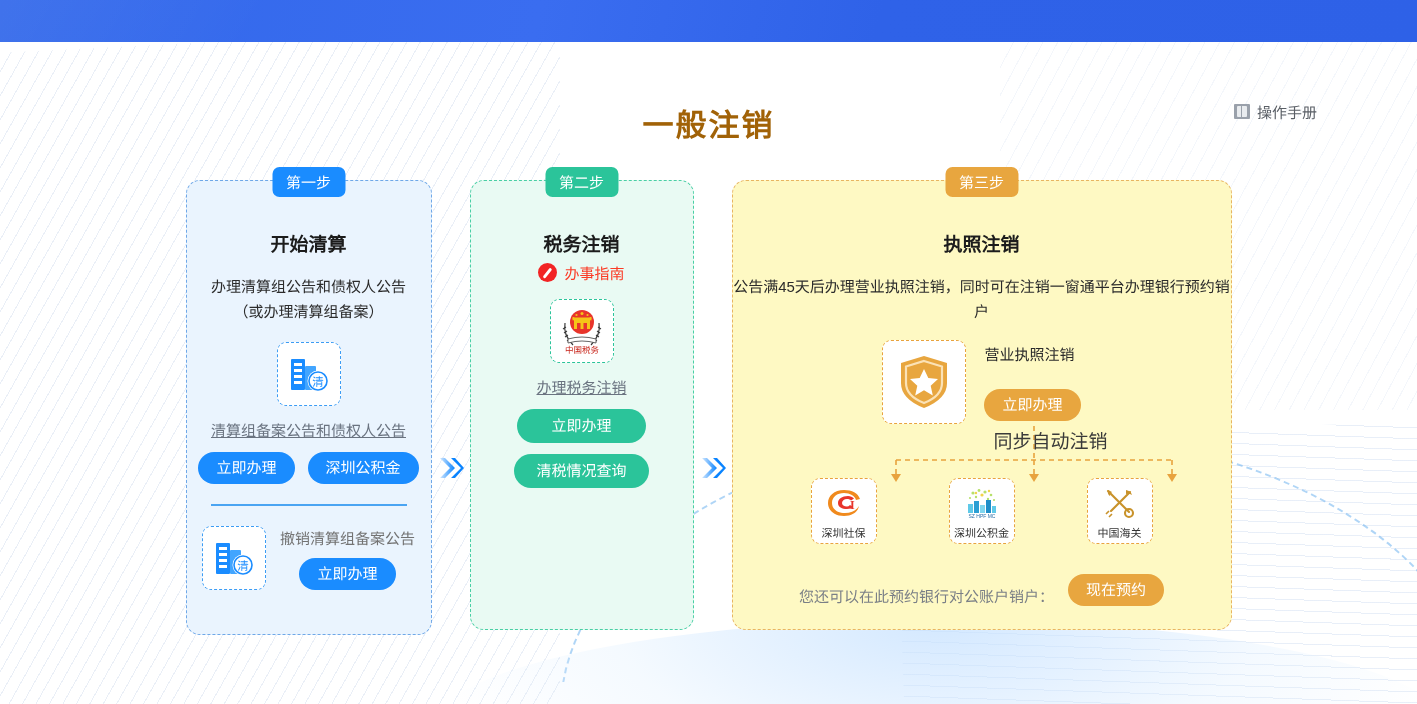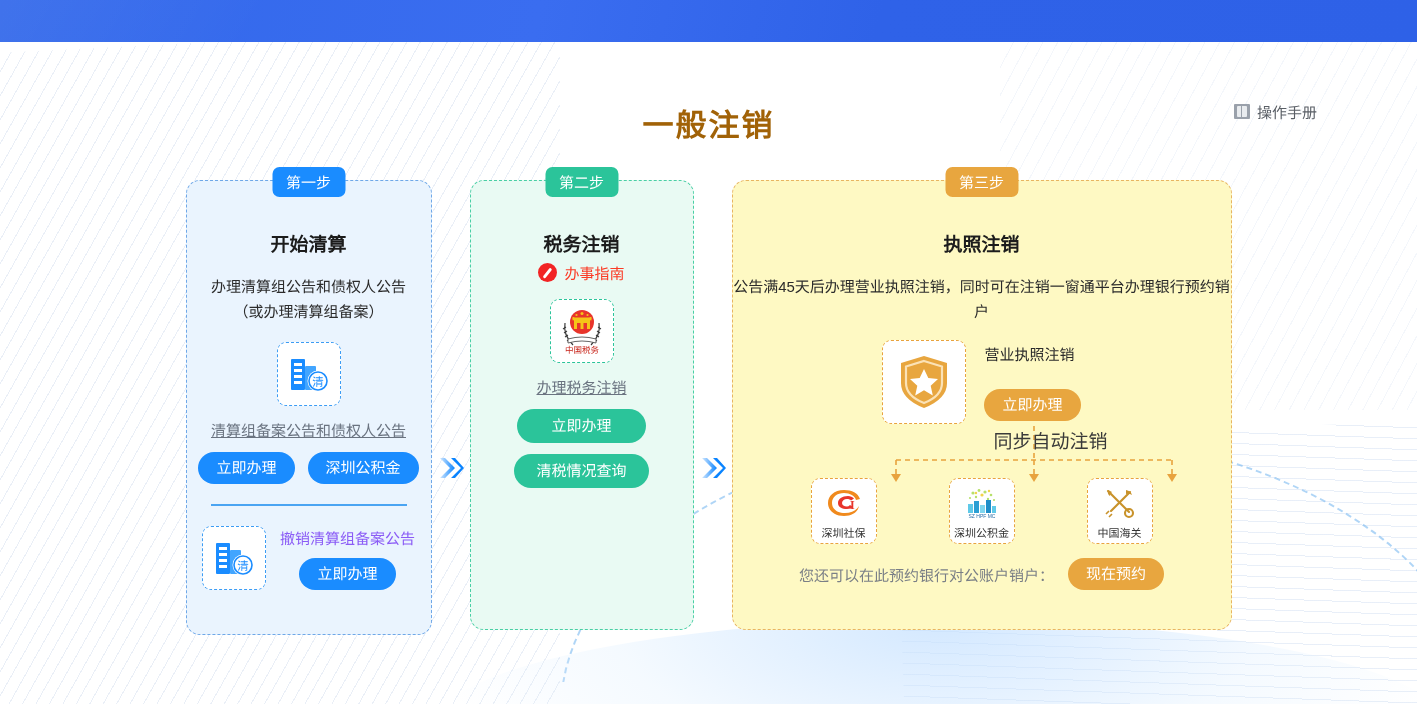--- a/index.html
+++ b/index.html
@@ -156,21 +156,21 @@
   }
   .btn-blue { background: #1a8cff; }
   .divider {
     height: 2px; background: #4aa4f2; margin: 20px 24px 0;
   }
   .sub-row {
     display: flex; align-items: center; justify-content: center;
     gap: 14px; margin-top: 20px;
   }
   .sub-right { display: flex; flex-direction: column; align-items: center; gap: 10px; }
-  .sub-label { font-size: 15px; color: #8b5cf6; }
+  .sub-label { font-size: 15px; color: #737373; }
 
   
   .connector {
     width: 38px; display: flex; align-items: center; justify-content: center;
     align-self: center; margin-top: 120px;
   }
 
   
   .card2 {
     width: 224px; min-height: 450px;
@@ -218,22 +218,22 @@
   }
   .agency {
     width: 66px; height: 66px; border: 1px dashed #e8a33e; border-radius: 9px;
     background: #fff; display: flex; flex-direction: column;
     align-items: center; justify-content: flex-start; padding-top: 5px;
   }
   .agency-name { font-size: 11px; color: #333; margin-top: 2px; font-family: Liberation Serif, serif; }
   .agency-logo { width: 38px; height: 38px; display: flex; align-items: center; justify-content: center; }
 
   .bank-row {
-    display: flex; align-items: center; justify-content: center;
-    gap: 14px; 
+    display: flex; align-items: flex-end; justify-content: center;
+    gap: 14px; margin-top: 16px;
   }
   .bank-label { font-size: 15px; color: #7a7f86; }
 </style>
 </head>
 <body>
 
 <div id="page">
 
   <div class="bg-layer">
     <div class="bg-diag"></div>

